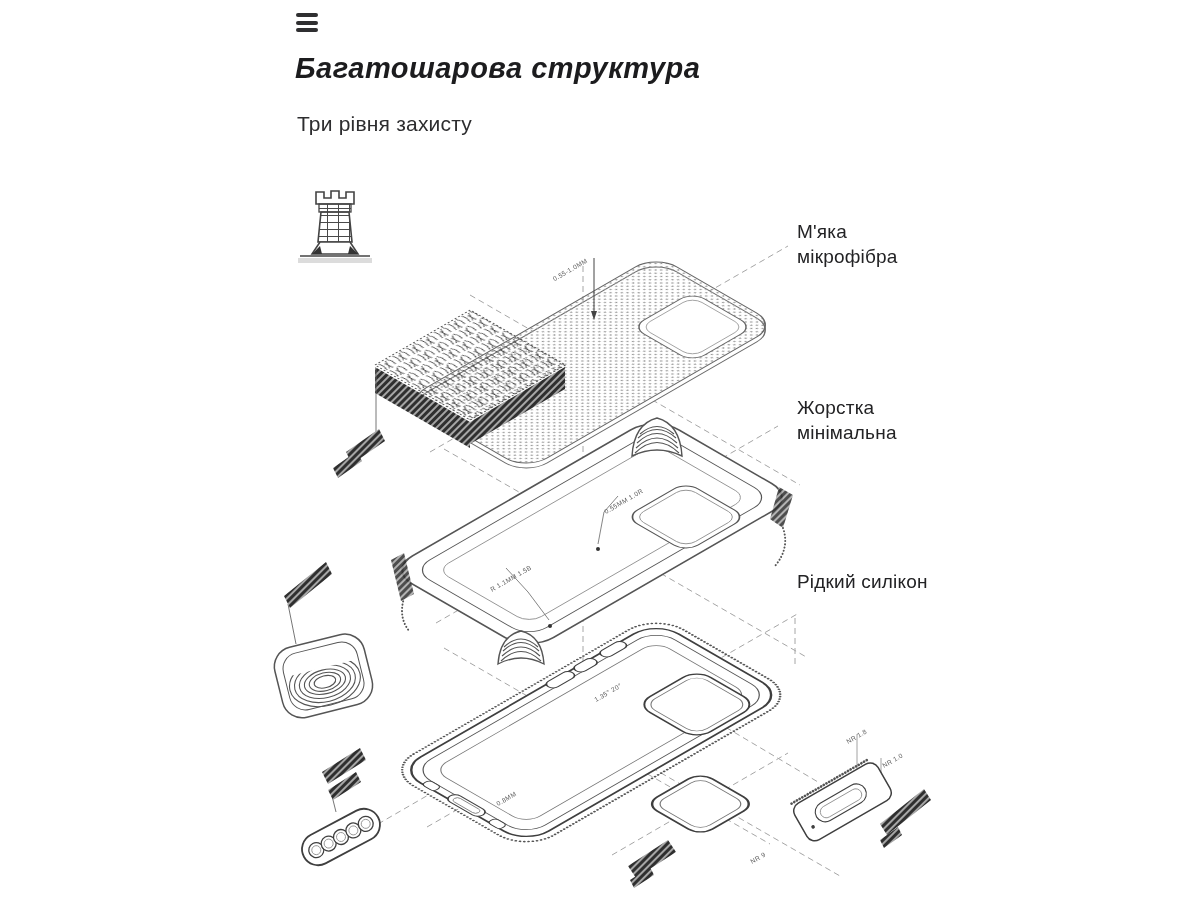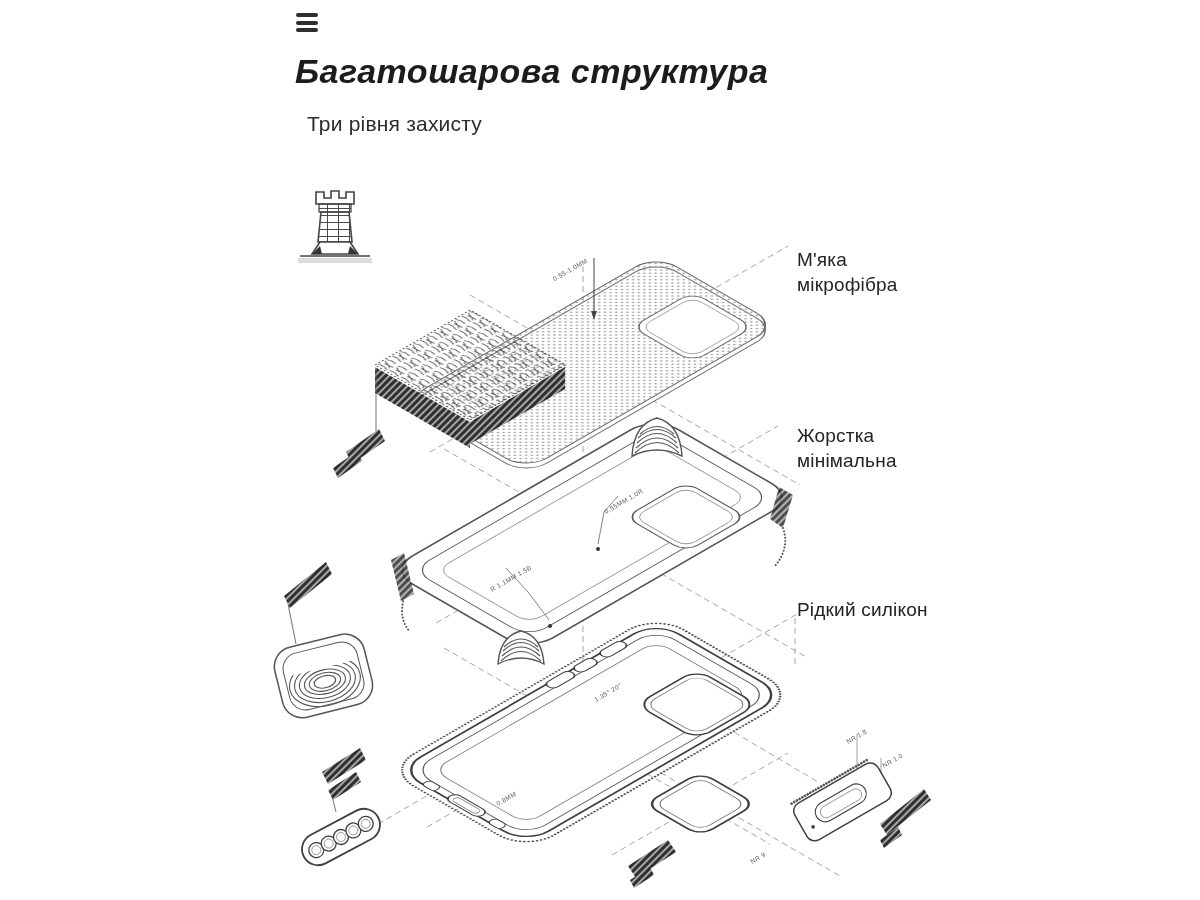--- a/index.html
+++ b/index.html
@@ -4,30 +4,30 @@
 <style>
   html,body{margin:0;padding:0;}
   body{
     width:1200px;height:900px;position:relative;background:#ffffff;
     font-family:"Liberation Sans", sans-serif;overflow:hidden;
   }
   .menu-glyph{position:absolute;left:296px;top:13px;width:22px;}
   .menu-glyph .bar{height:4px;background:#2f2f31;border-radius:2px;margin-bottom:3.5px;}
   .title{
     position:absolute;left:295px;top:52px;width:560px;
-    font-size:34px;font-weight:800;font-style:italic;color:#1c1c1e;
+    font-size:29px;font-weight:800;font-style:italic;color:#1c1c1e;
     letter-spacing:.5px;
   }
   .subtitle{
     position:absolute;left:297px;top:110px;width:320px;
-    font-size:21px;font-weight:500;color:#2d2d2f;line-height:27px;letter-spacing:.2px;margin-left:10px;
+    font-size:21px;font-weight:500;color:#2d2d2f;line-height:27px;letter-spacing:.2px;
   }
   .layer-label{
     position:absolute;left:797px;width:132px;
-    font-size:19px;font-weight:500;color:#232325;line-height:25px;letter-spacing:.2px;margin-top:28px;
+    font-size:19px;font-weight:500;color:#232325;line-height:25px;letter-spacing:.2px;
   }
   #label-layer1{top:219px;}
   #label-layer2{top:395px;}
   #label-layer3{top:569px;}
   .diagram{position:absolute;left:0;top:0;}
   svg text.dim{font-size:6.5px;fill:#5a5a5a;letter-spacing:.4px;}
 </style>
 </head>
 <body>
 

